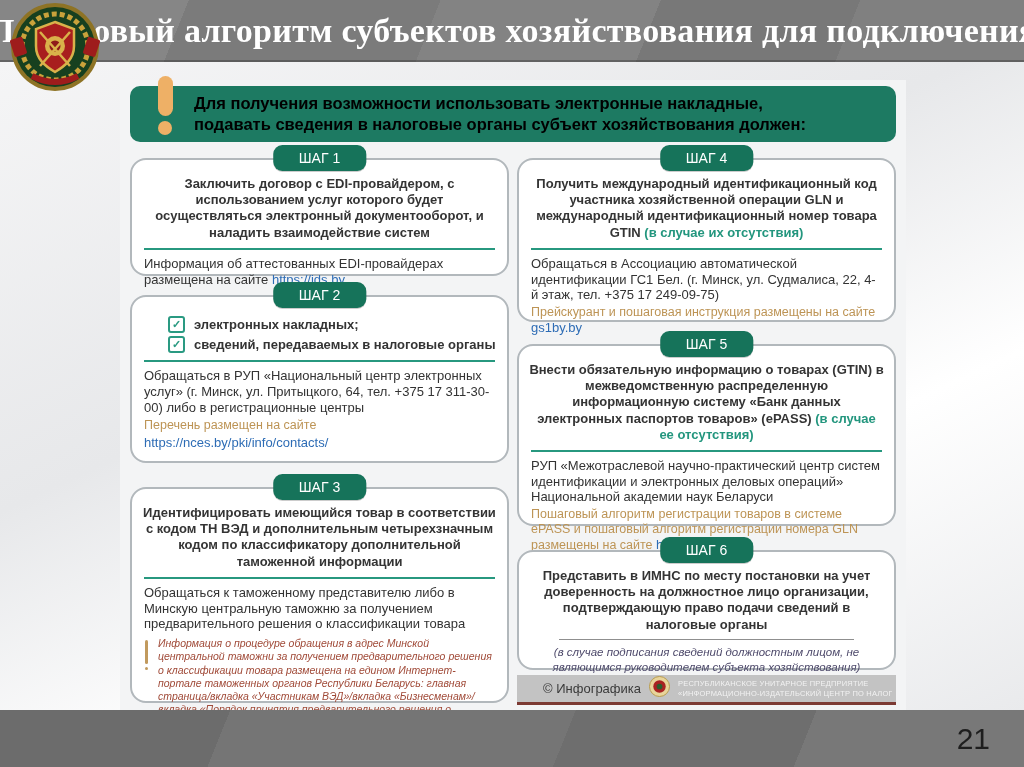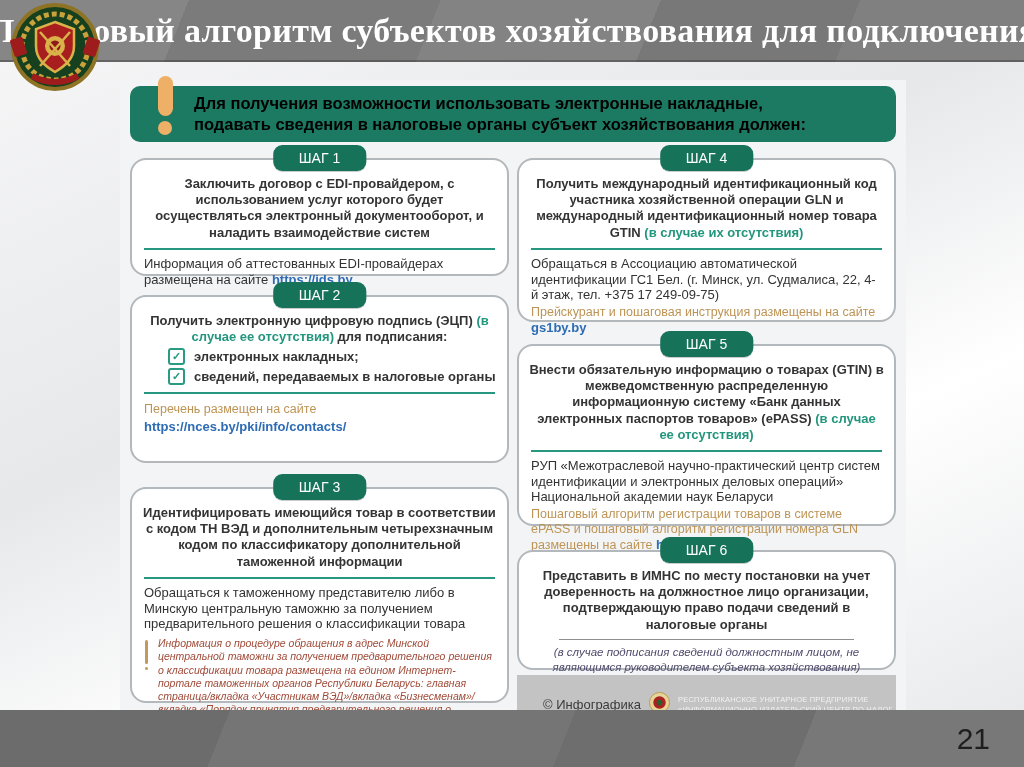--- a/index.html
+++ b/index.html
@@ -54,35 +54,35 @@
     box-shadow:0 1px 0 rgba(0,0,0,.2);
   }
   .heading{
     text-align:center;font-weight:bold;color:#343434;font-size:13px;line-height:1.24;
   }
   .accent{color:#23967e;}
   .sep{height:2px;background:#27987f;margin:7px 2px 6px;}
   .sep.thin{height:1px;background:#8f8f8f;margin:6px 30px 5px;}
   .bodytxt{font-size:13px;color:#333;line-height:1.22;padding:0 2px;}
   .tan{color:#bd9455;font-size:12.5px;line-height:1.2;padding:2px 2px 0;}
-  .link{color:#2d6cb5;font-weight:bold;text-decoration:none;font-size:13px;}
+  .link{color:#2d6cb5;font-weight:normal;text-decoration:none;font-size:13px;}
   .chkrow{display:flex;align-items:center;gap:9px;margin:3px 0 0 26px;font-weight:bold;color:#343434;font-size:13px;}
   .chkbox{
     width:13px;height:13px;flex:0 0 13px;border:2px solid #2a9a82;border-radius:3px;
     color:#2a9a82;font-size:11px;font-weight:bold;display:flex;align-items:center;justify-content:center;
   }
   .note3{position:relative;font-style:italic;color:#a04a38;font-size:10.5px;line-height:1.26;margin-top:5px;padding:0 2px 0 16px;}
   .nbang{position:absolute;left:3px;top:3px;width:4px;height:34px;}
   .nbang .bar{width:3px;height:24px;background:#c19a5e;border-radius:2px;}
   .nbang .dot{width:3px;height:3px;background:#c19a5e;border-radius:50%;margin-top:3px;}
   .note6{font-style:italic;color:#4e4a6b;font-size:11.5px;line-height:1.3;text-align:center;padding:0 8px;}
   
   .credits{
     margin-top:5px;height:27px;background:#c3c3c3;border-bottom:3px solid #7c3a33;
-    display:flex;align-items:center;gap:8px;padding:16px 4px 0 26px;box-sizing:content-box;
+    display:flex;align-items:center;gap:8px;padding:0 4px 0 26px;box-sizing:content-box;
   }
   .copyright{color:#3a3a3a;font-size:13px;white-space:nowrap;}
   .org{color:#f2f2f2;font-size:7.5px;line-height:1.25;letter-spacing:.2px;white-space:nowrap;overflow:hidden;}
   
   .bottombar{
     position:absolute;left:0;right:0;bottom:0;height:57px;
     background:linear-gradient(112deg,#6c6c6c 0 22%,#757575 22% 55%,#6e6e6e 55% 78%,#787878 78%);
     z-index:3;
   }
   .pagenum{position:absolute;right:34px;top:12px;color:#1e1e1e;font-size:30px;}
@@ -132,32 +132,30 @@
           <div class="tab">ШАГ 1</div>
           <div class="heading">Заключить договор с EDI-провайдером, с использованием услуг которого будет осуществляться электронный документооборот, и наладить взаимодействие систем</div>
           <div class="sep"></div>
           <div class="bodytxt">
             <span>Информация об аттестованных EDI-провайдерах размещена на сайте </span><a class="link">https://ids.by</a>
           </div>
         </div>
 
         <div class="step mt19 h168">
           <div class="tab">ШАГ 2</div>
-          <div class="heading">
-            <span>Получить электронную цифровую подпись (ЭЦП) </span><span class="accent">(в случае ее отсутствия)</span><span> для подписания:</span>
-          </div>
           <div class="chkrow">
             <span class="chkbox">✓</span>
             <span>электронных накладных;</span>
           </div>
           <div class="chkrow">
             <span class="chkbox">✓</span>
             <span>сведений, передаваемых в налоговые органы</span>
           </div>
           <div class="sep"></div>
+          <div class="bodytxt">Обращаться в РУП «Национальный центр электронных услуг» (г. Минск, ул. Притыцкого, 64, тел. +375 17 311-30-00) либо в регистрационные центры</div>
           <div class="tan">Перечень размещен на сайте</div>
           <div style="padding:0 2px;"><a class="link">https://nces.by/pki/info/contacts/</a></div>
         </div>
 
         <div class="step mt24 h216">
           <div class="tab">ШАГ 3</div>
           <div class="heading">Идентифицировать имеющийся товар в соответствии с кодом ТН ВЭД и дополнительным четырехзначным кодом по классификатору дополнительной таможенной информации</div>
           <div class="sep"></div>
           <div class="bodytxt">Обращаться к таможенному представителю либо в Минскую центральную таможню за получением предварительного решения о классификации товара</div>
           <div class="note3">

